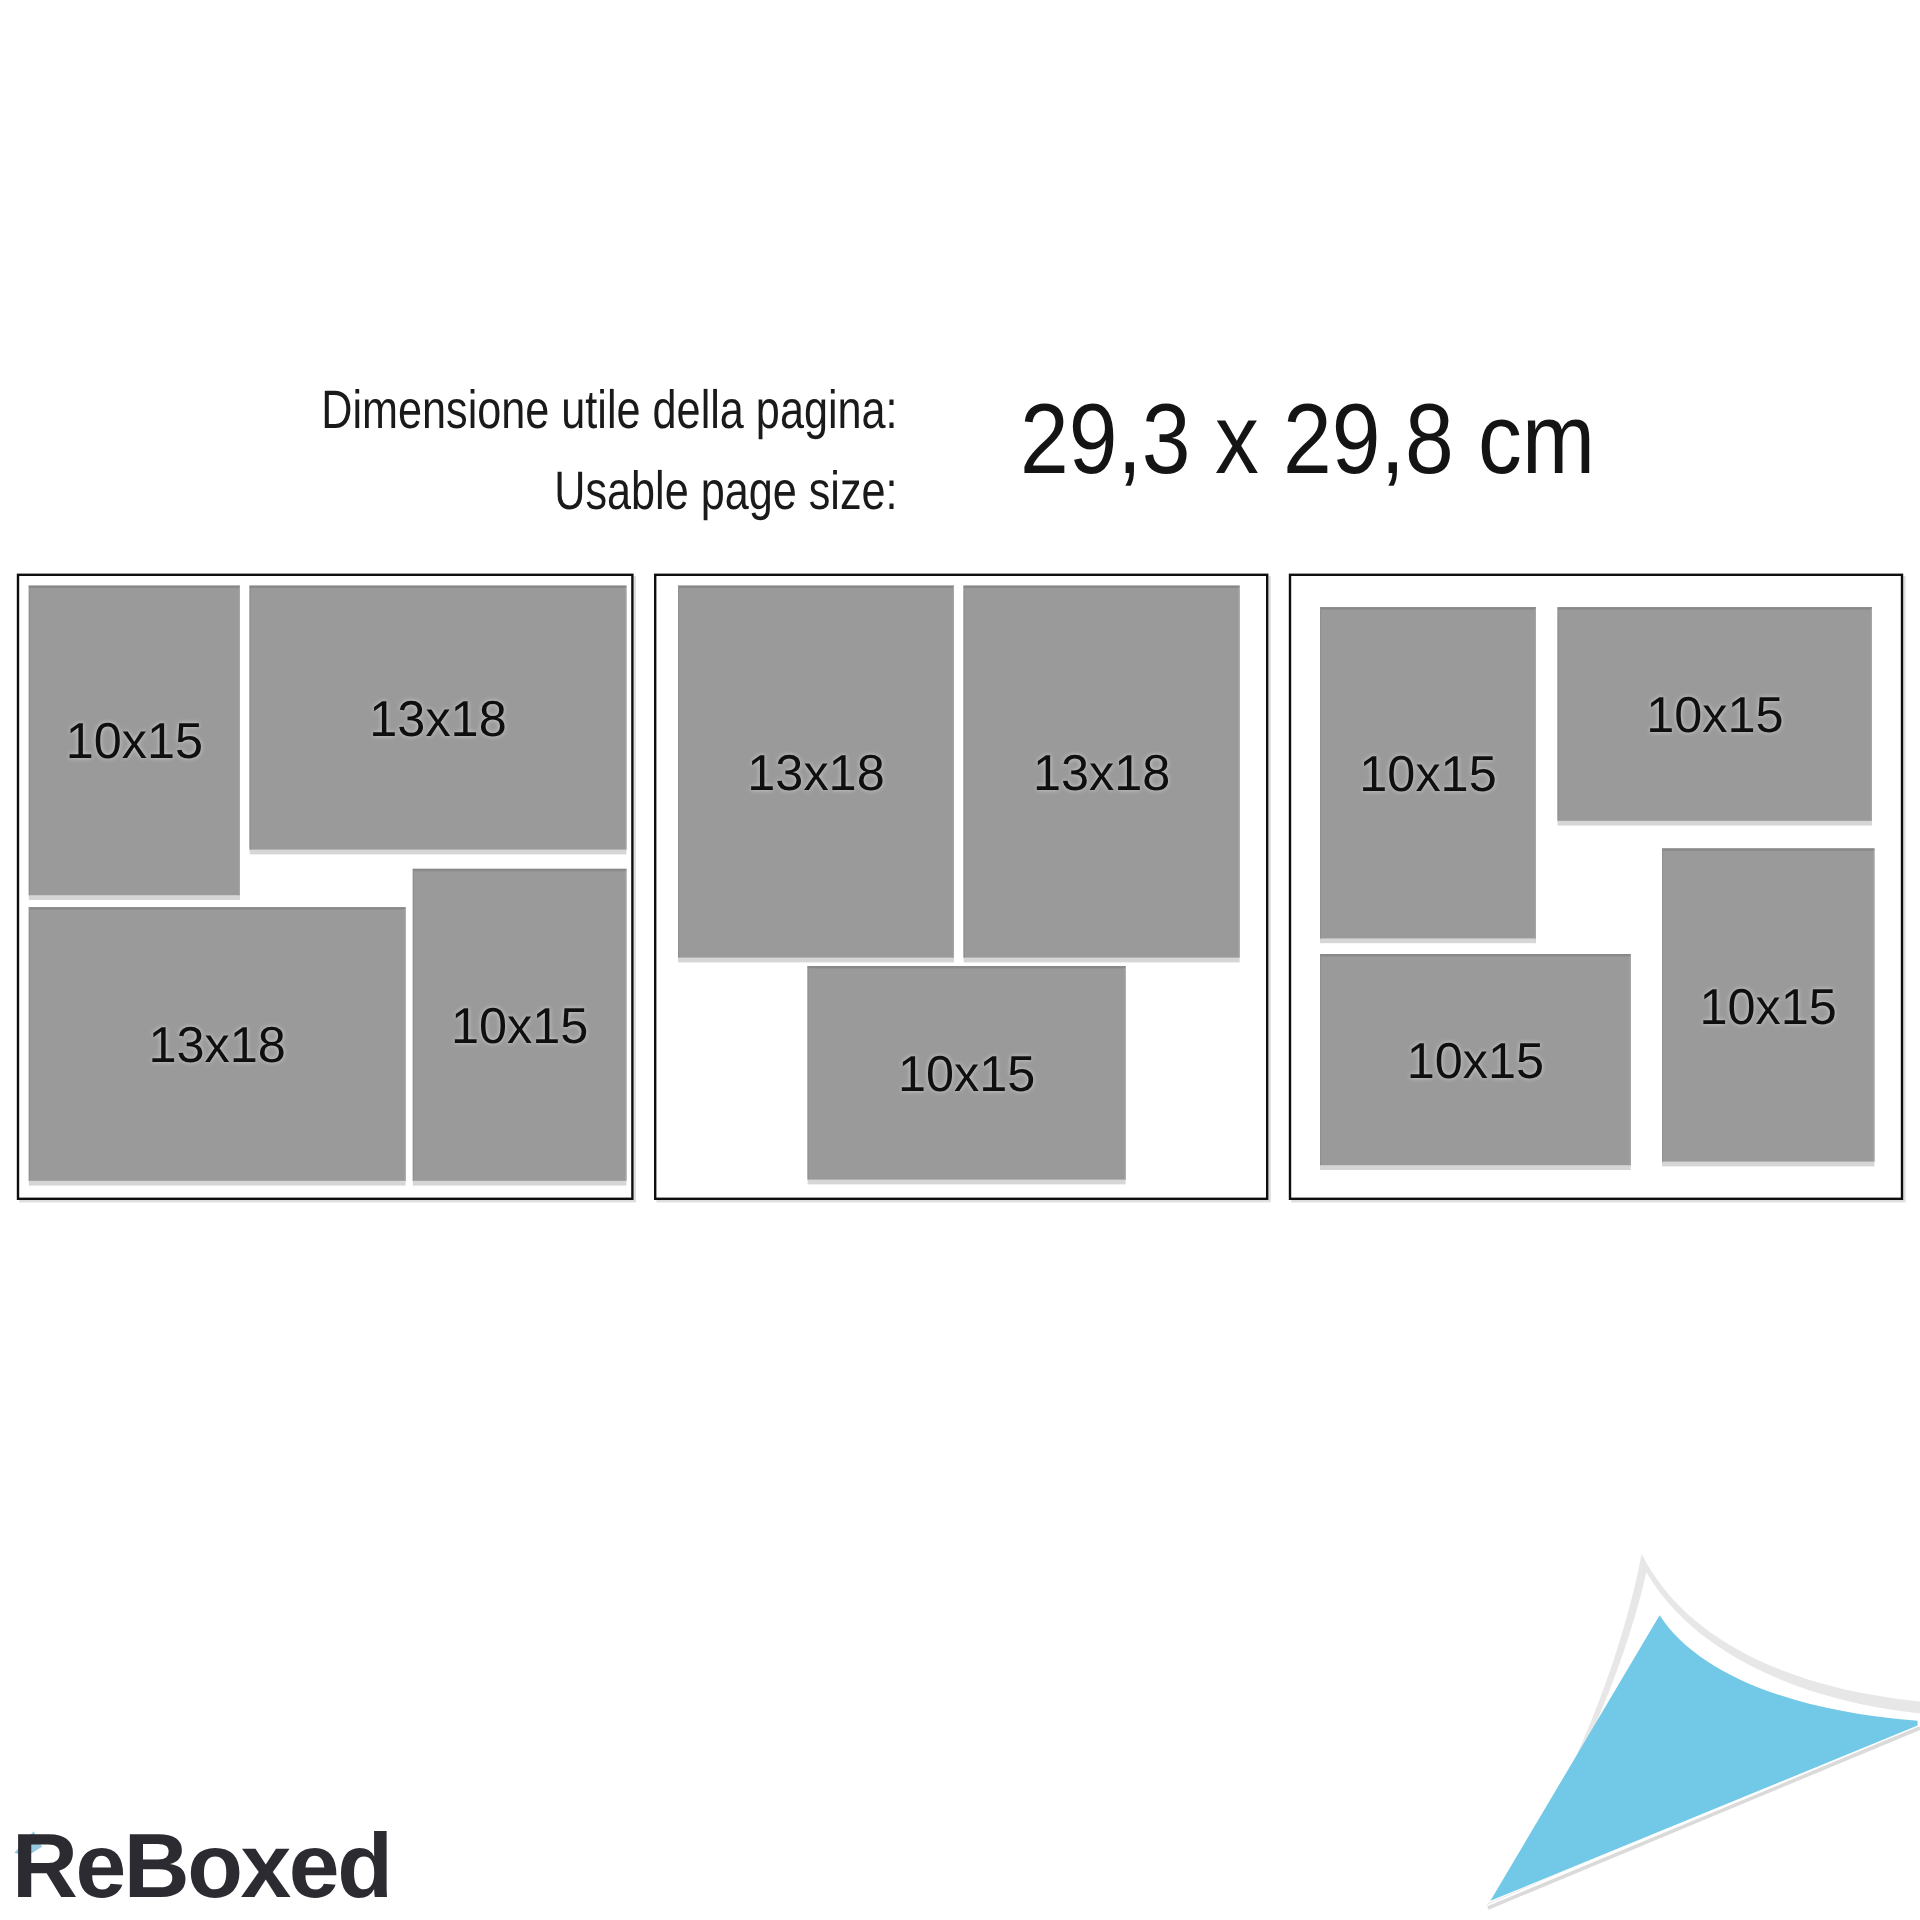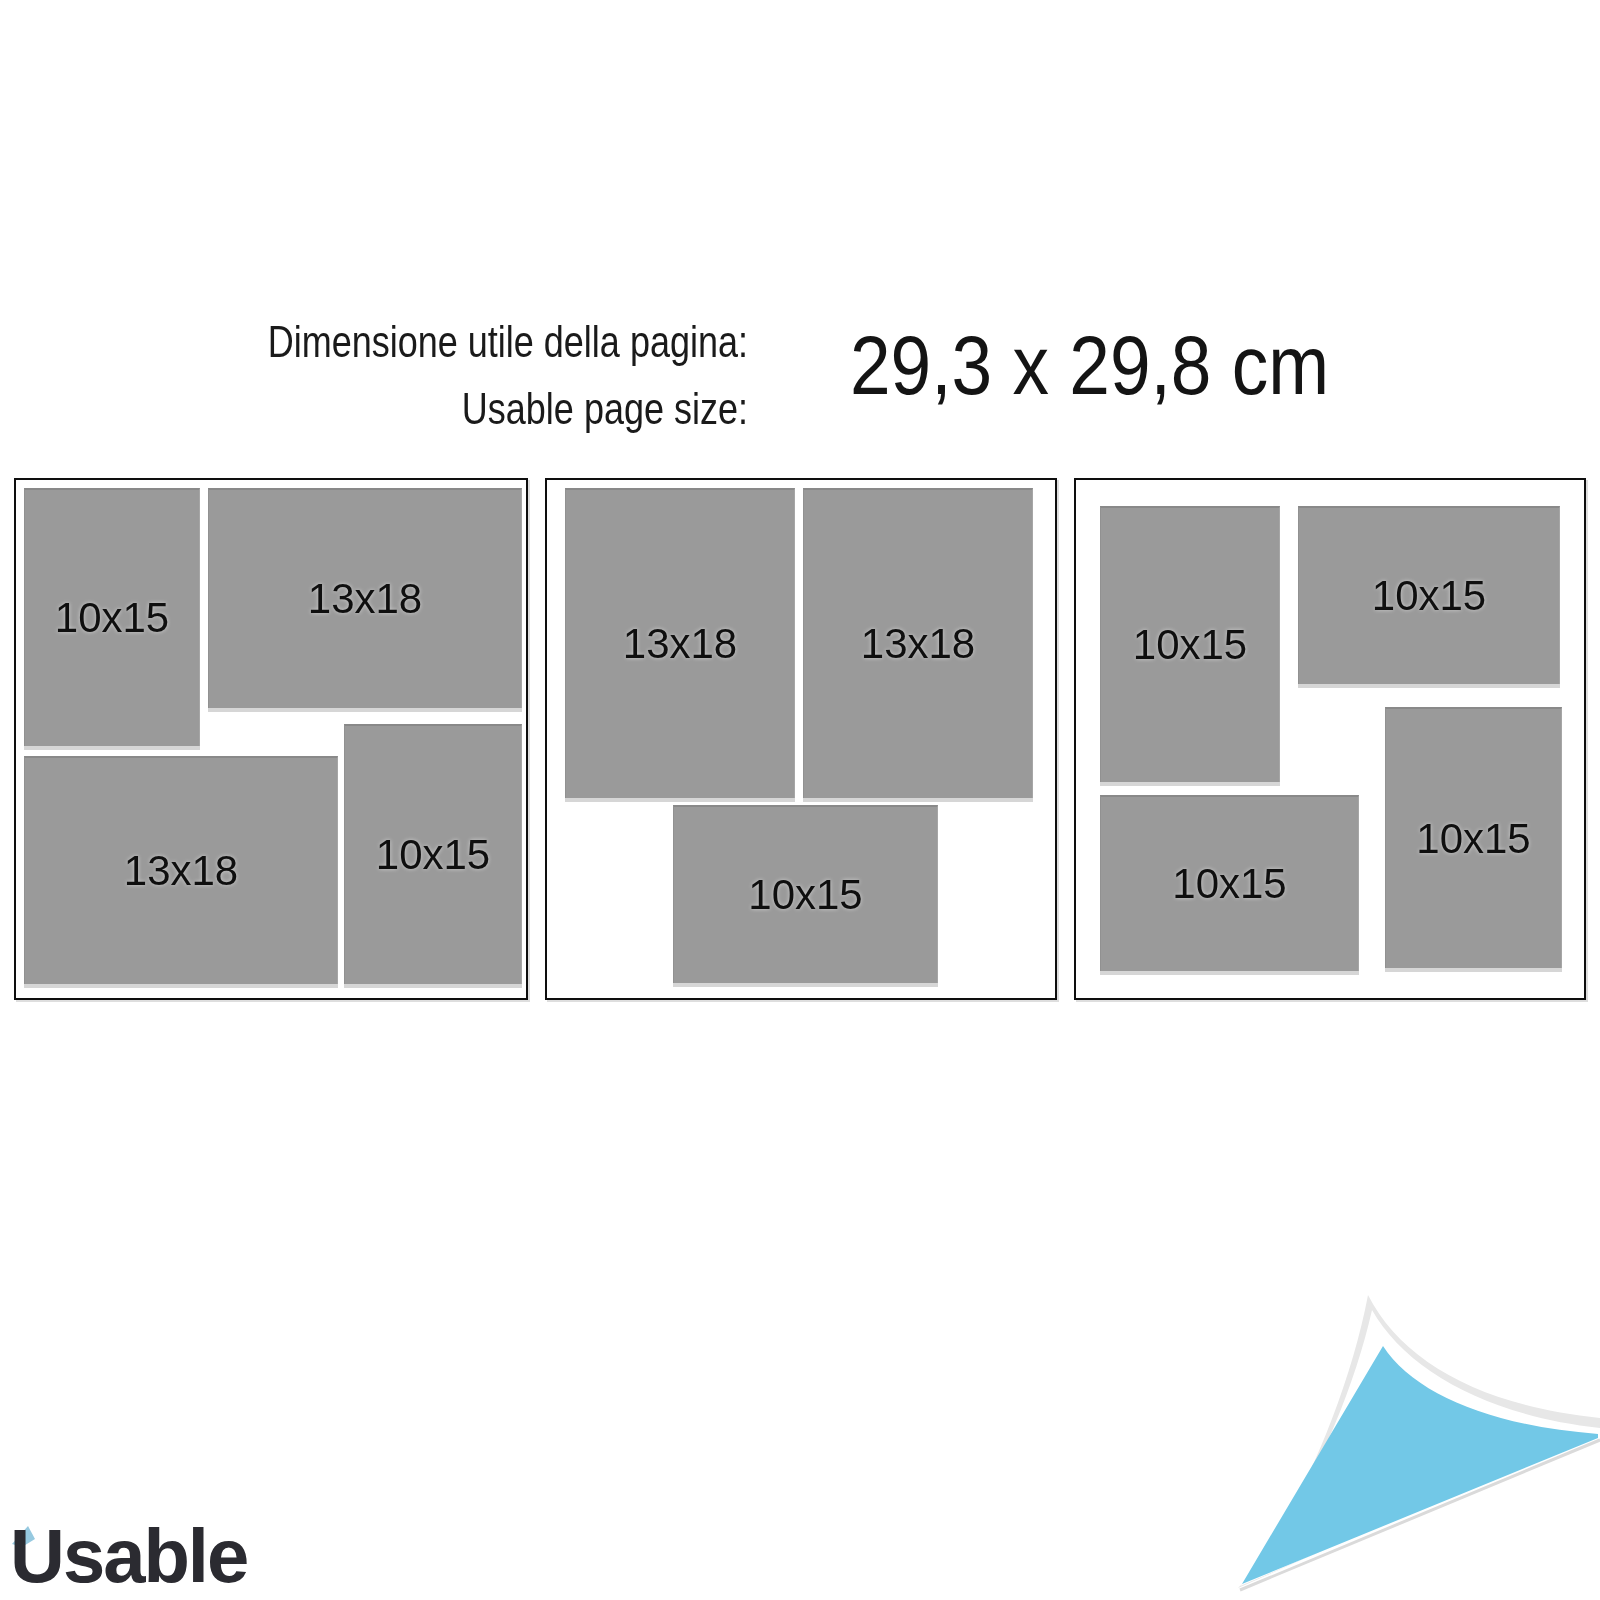--- a/index.html
+++ b/index.html
@@ -122,21 +122,21 @@
         <span>10x15</span>
       </div>
     <div class="slot s3">
         <span>10x15</span>
       </div>
   </div>
 
   <svg class="logo-accent" viewBox="0 0 26 22">
     <polygon points="0,18 16,0 23,13 10,21" fill="#96c9e0"></polygon>
   </svg>
-  <div class="logo">Usable</div>
+  <div class="logo">ReBoxed</div>
 
   <svg class="curl" viewBox="0 0 450 330">
 
     <path d="M218,25 C252,92 332,136 450,148 L450,158 L88,318 C130,278 196,142 218,25 Z" fill="#e7e7e7"></path>
 
     <path d="M222,40 C256,100 338,146 450,158 L450,163 L90,316 C132,276 198,148 222,40 Z" fill="#ffffff"></path>
 
     <path d="M90,320 L450,170" stroke="#dadada" stroke-width="3" fill="none"></path>
 
     <path d="M233,76 C264,124 342,156 448,164 L448,168 L92,314 Z" fill="#72c8e7"></path>

